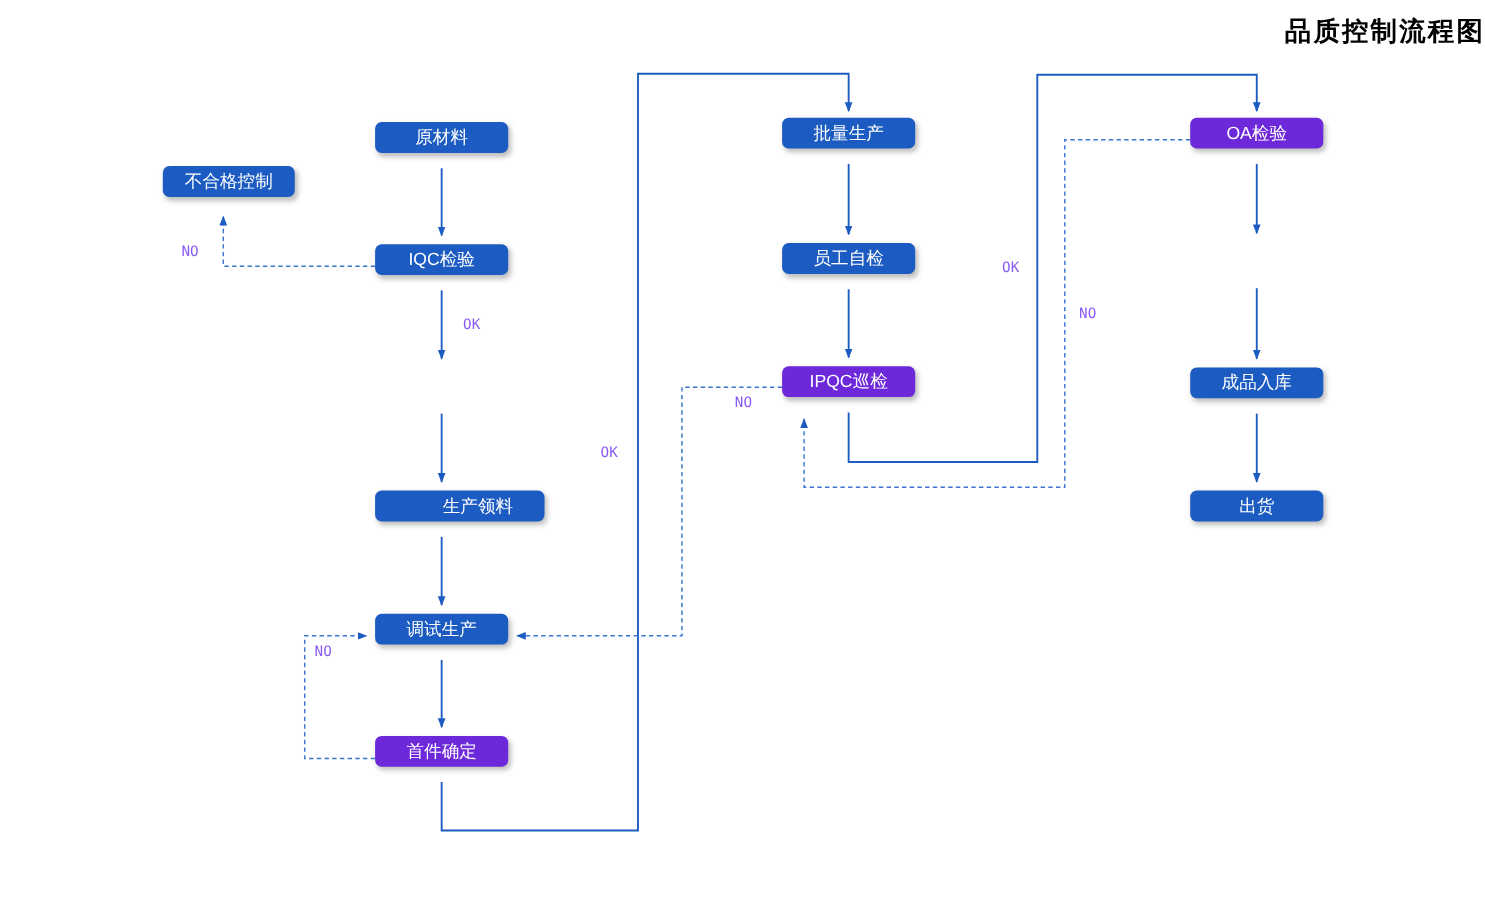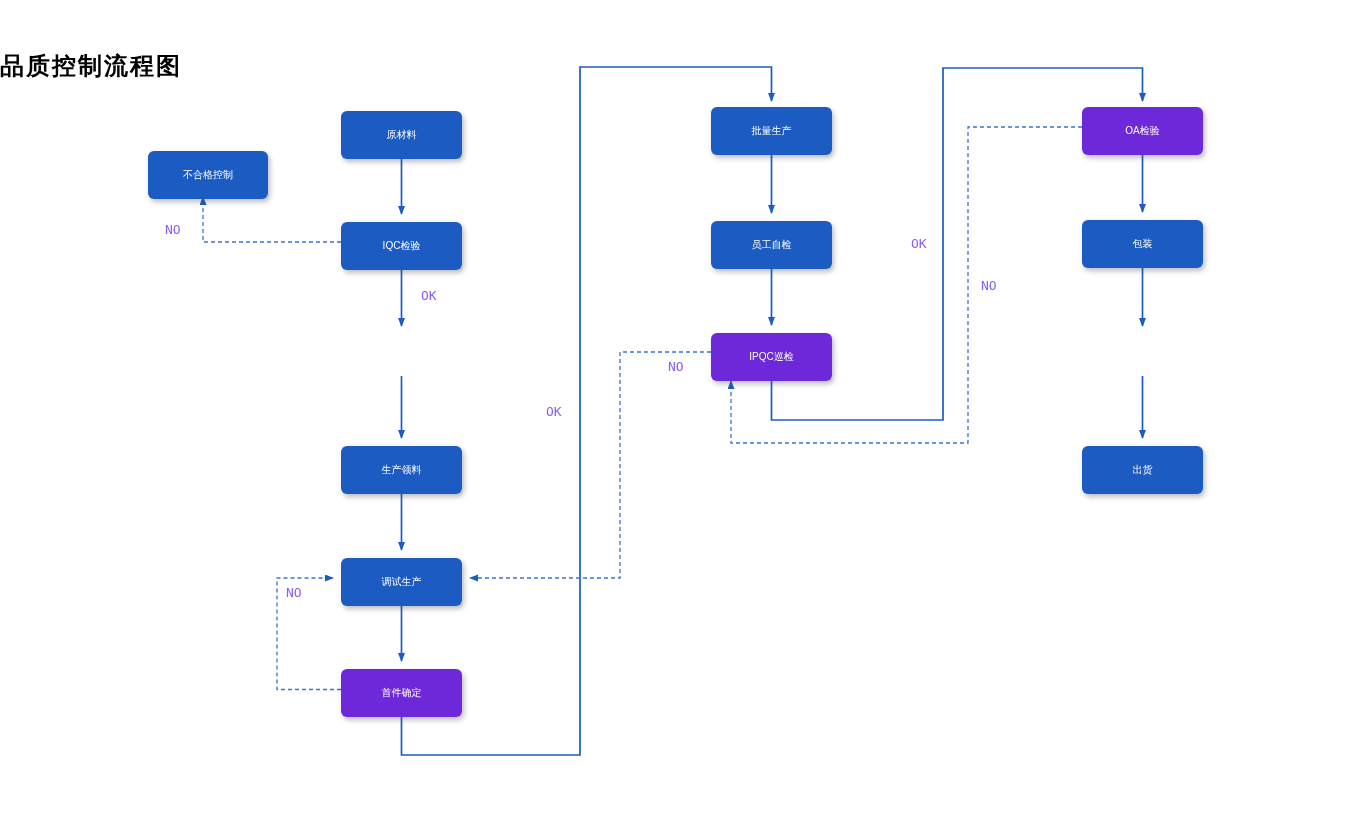--- a/index.html
+++ b/index.html
@@ -6,34 +6,33 @@
   .canvas{
     position:relative;
     width:1350px;height:820px;
     background:#ffffff;
     font-family:"Liberation Sans",sans-serif;
     overflow:hidden;
   }
   .diagram-title{
     position:absolute;
     top:12px;left:0;width:100%;
-    text-align:left;
+    text-align:right;
     font-family:"DejaVu Serif","Liberation Serif",serif;
     font-size:24px;
     font-weight:600;
     letter-spacing:2px;
     color:#000000;
-    margin-top:38px;
   }
   .node{
     position:absolute;
-    width:121px;height:48px;
+    width:121px;height:28px;
     border-radius:6px;
     color:#ffffff;
-    font-size:10px;
+    font-size:16px;
     display:flex;align-items:center;justify-content:center;
     box-shadow:2px 3px 5px rgba(70,70,70,0.35);
     white-space:nowrap;
   }
   .node.blue{background:#1c5cc2;}
   .node.red{background:#6d28d9;}
   .edges-layer{position:absolute;left:0;top:0;width:1350px;height:820px;}
   .solid-edge{fill:none;stroke:#1c5cc2;stroke-width:1.7;}
   .dashed-edge{fill:none;stroke:#3a74cf;stroke-width:1.3;stroke-dasharray:4 3;}
   .edge-label{
@@ -80,30 +79,30 @@
     <polyline class="dashed-edge" points="341,689.5 277,689.5 277,578 333,578" marker-end="url(#arrow)"></polyline>
 
     <polyline class="dashed-edge" points="711,352 620,352 620,578 470,578" marker-end="url(#arrow)"></polyline>
 
     <polyline class="dashed-edge" points="1082,127 968,127 968,443 731,443 731,381" marker-end="url(#arrow)"></polyline>
   </svg>
 
   <div class="node blue" style="left:341px;top:111px;">原材料</div>
   <div class="node blue" style="left:148px;top:151px;width:120px;">不合格控制</div>
   <div class="node blue" style="left:341px;top:222px;">IQC检验</div>
-  <div class="node blue" style="left:341px;top:446px;">生产领料</div>
+  <div class="node blue" style="left:341px;top:446px;padding-left:33px;">生产领料</div>
   <div class="node blue" style="left:341px;top:558px;">调试生产</div>
   <div class="node red" style="left:341px;top:669px;text-align:right;">首件确定</div>
 
   <div class="node blue" style="left:711px;top:107px;">批量生产</div>
   <div class="node blue" style="left:711px;top:221px;">员工自检</div>
   <div class="node red" style="left:711px;top:333px;">IPQC巡检</div>
 
   <div class="node red" style="left:1082px;top:107px;">OA检验</div>
-  <div class="node blue" style="left:1082px;top:220px;">包装</div>
+  <div class="node blue" style="left:1082px;top:334px;">成品入库</div>
   <div class="node blue" style="left:1082px;top:446px;">出货</div>
 
   <span class="edge-label" style="left:165px;top:222px;">NO</span>
   <span class="edge-label" style="left:421px;top:288px;">OK</span>
   <span class="edge-label" style="left:286px;top:585px;">NO</span>
   <span class="edge-label" style="left:546px;top:404px;">OK</span>
   <span class="edge-label" style="left:668px;top:359px;">NO</span>
   <span class="edge-label" style="left:911px;top:236px;">OK</span>
   <span class="edge-label" style="left:981px;top:278px;">NO</span>
 

